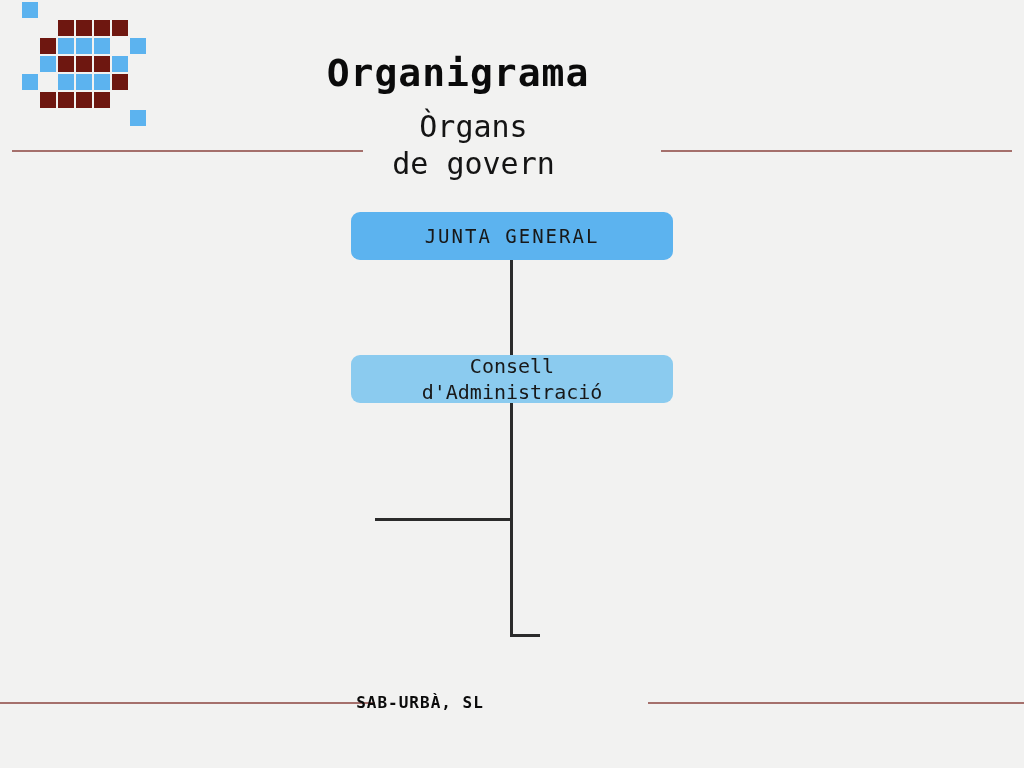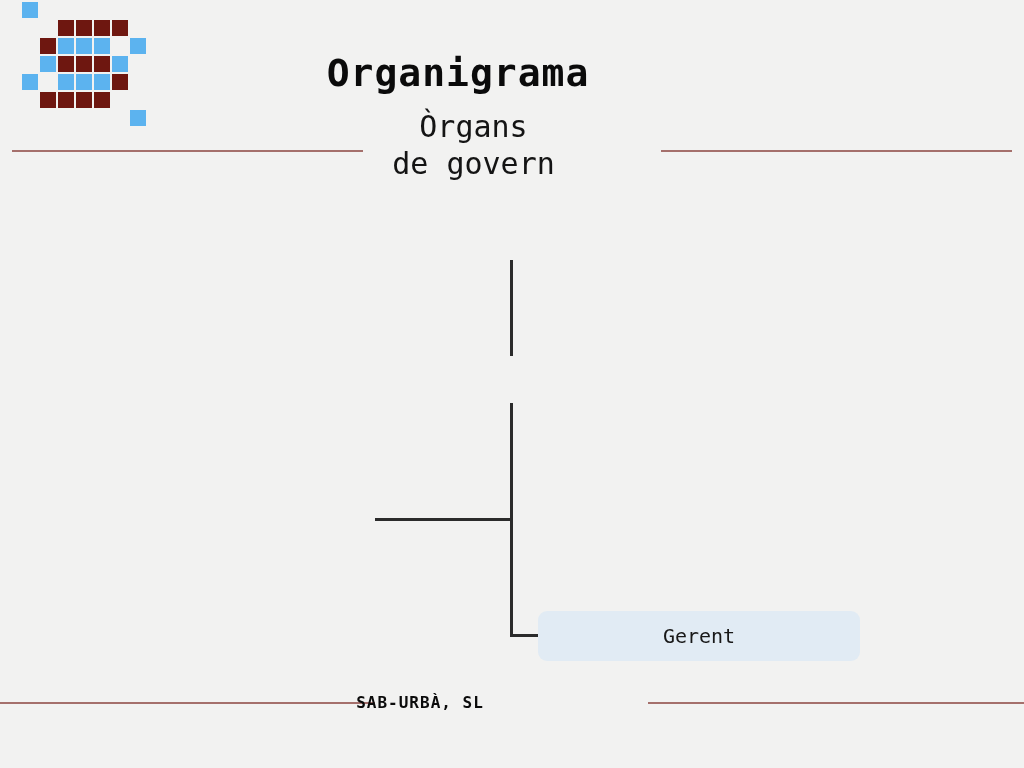--- a/index.html
+++ b/index.html
@@ -176,19 +176,21 @@
 de govern</div>
 
   <div class="rule" id="rule-top-left" style="background: rgb(165, 112, 108);"></div>
   <div class="rule" id="rule-top-right" style="background: rgb(165, 112, 108);"></div>
 
   <div class="conn" id="conn-junta-consell" style="background: rgb(43, 43, 43);"></div>
   <div class="conn" id="conn-trunk" style="background: rgb(43, 43, 43);"></div>
   <div class="conn" id="conn-comissio" style="background: rgb(43, 43, 43);"></div>
   <div class="conn" id="conn-gerent" style="background: rgb(43, 43, 43);"></div>
 
-  <div class="node" id="node-gerent" style="background: rgb(225, 235, 244);">Gerent</div>
+  <div class="node" id="node-junta" style="background: rgb(92, 179, 239);">JUNTA GENERAL</div>
+  <div class="node" id="node-consell" style="background: rgb(139, 203, 239);">Consell
+d'Administració</div>
 
   <div class="rule" id="rule-bot-left" style="background: rgb(165, 112, 108);"></div>
   <div class="rule" id="rule-bot-right" style="background: rgb(165, 112, 108);"></div>
   <div id="footer-text">SAB-URBÀ, SL</div>
 
 </div>
 
 </body></html>

